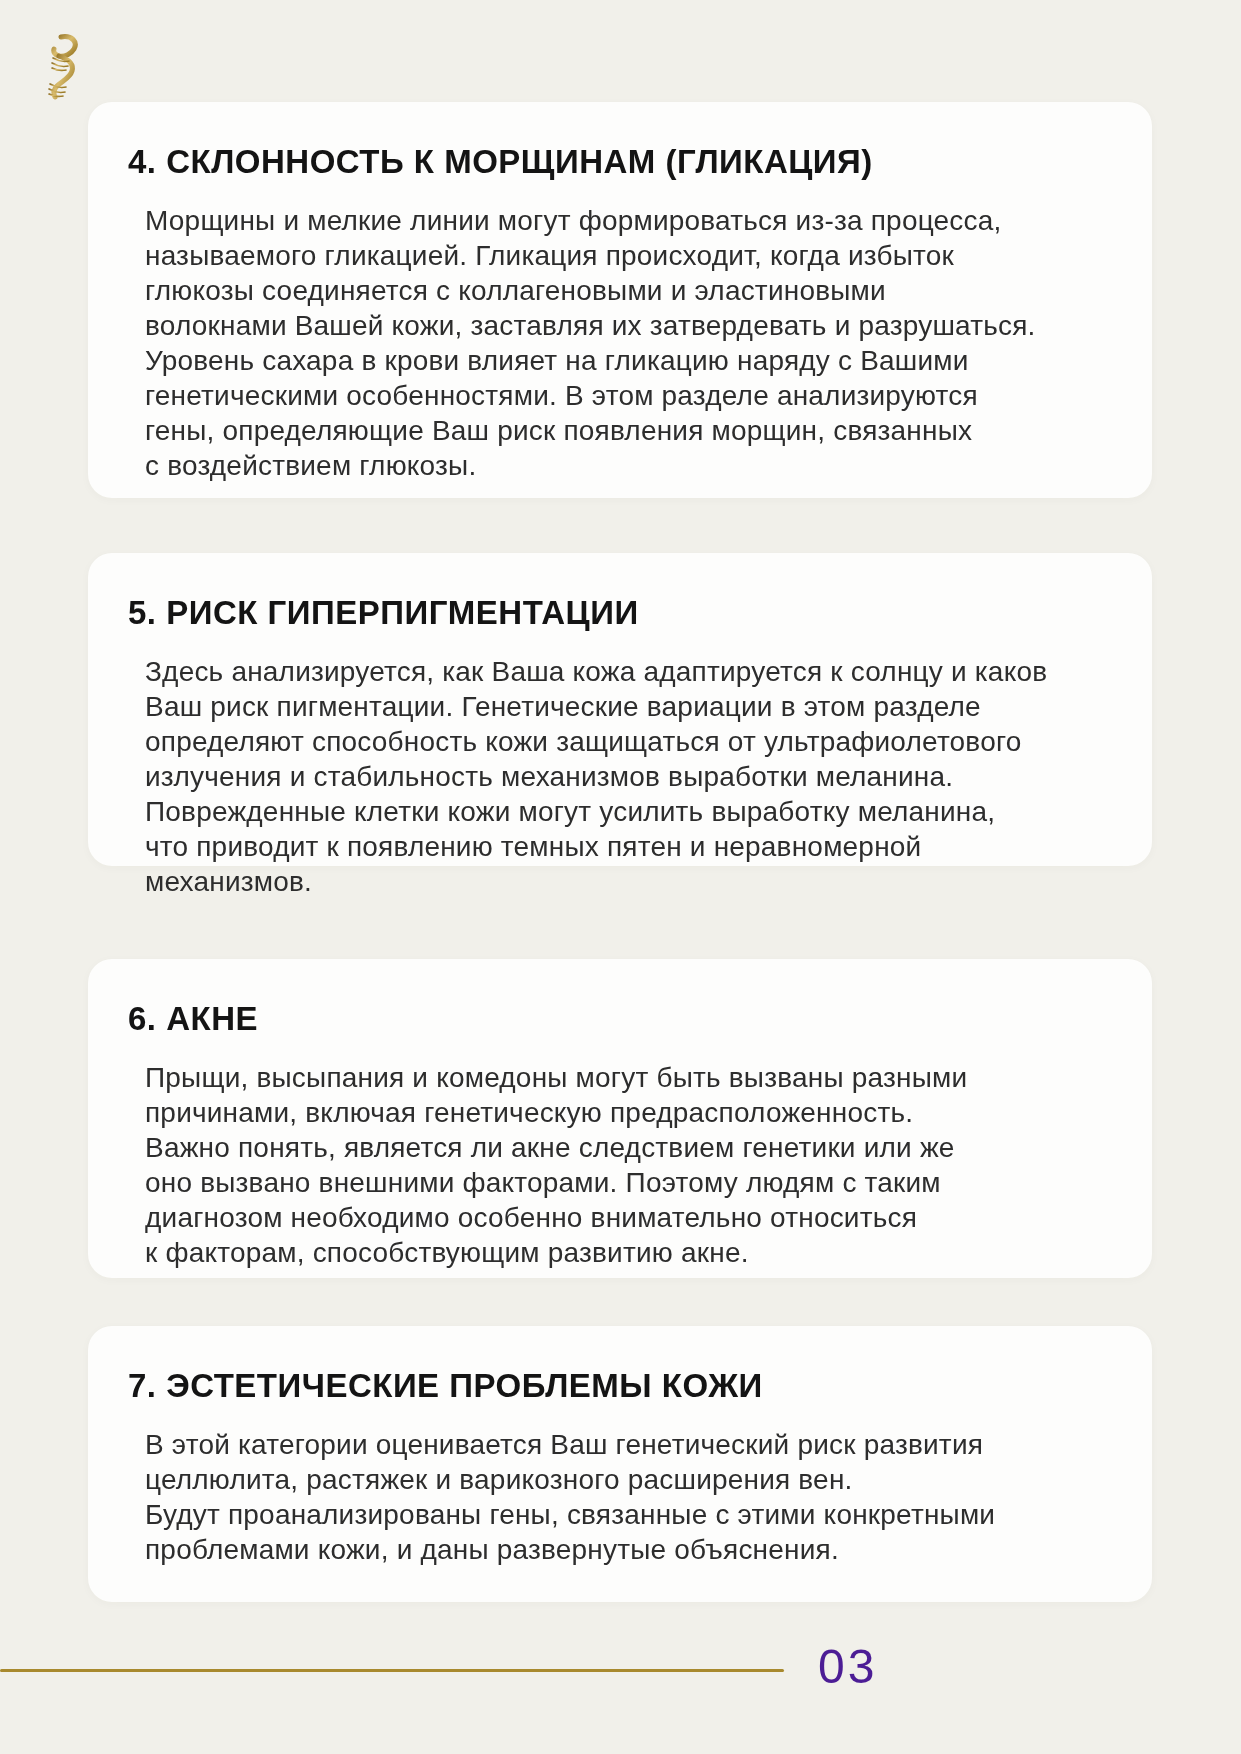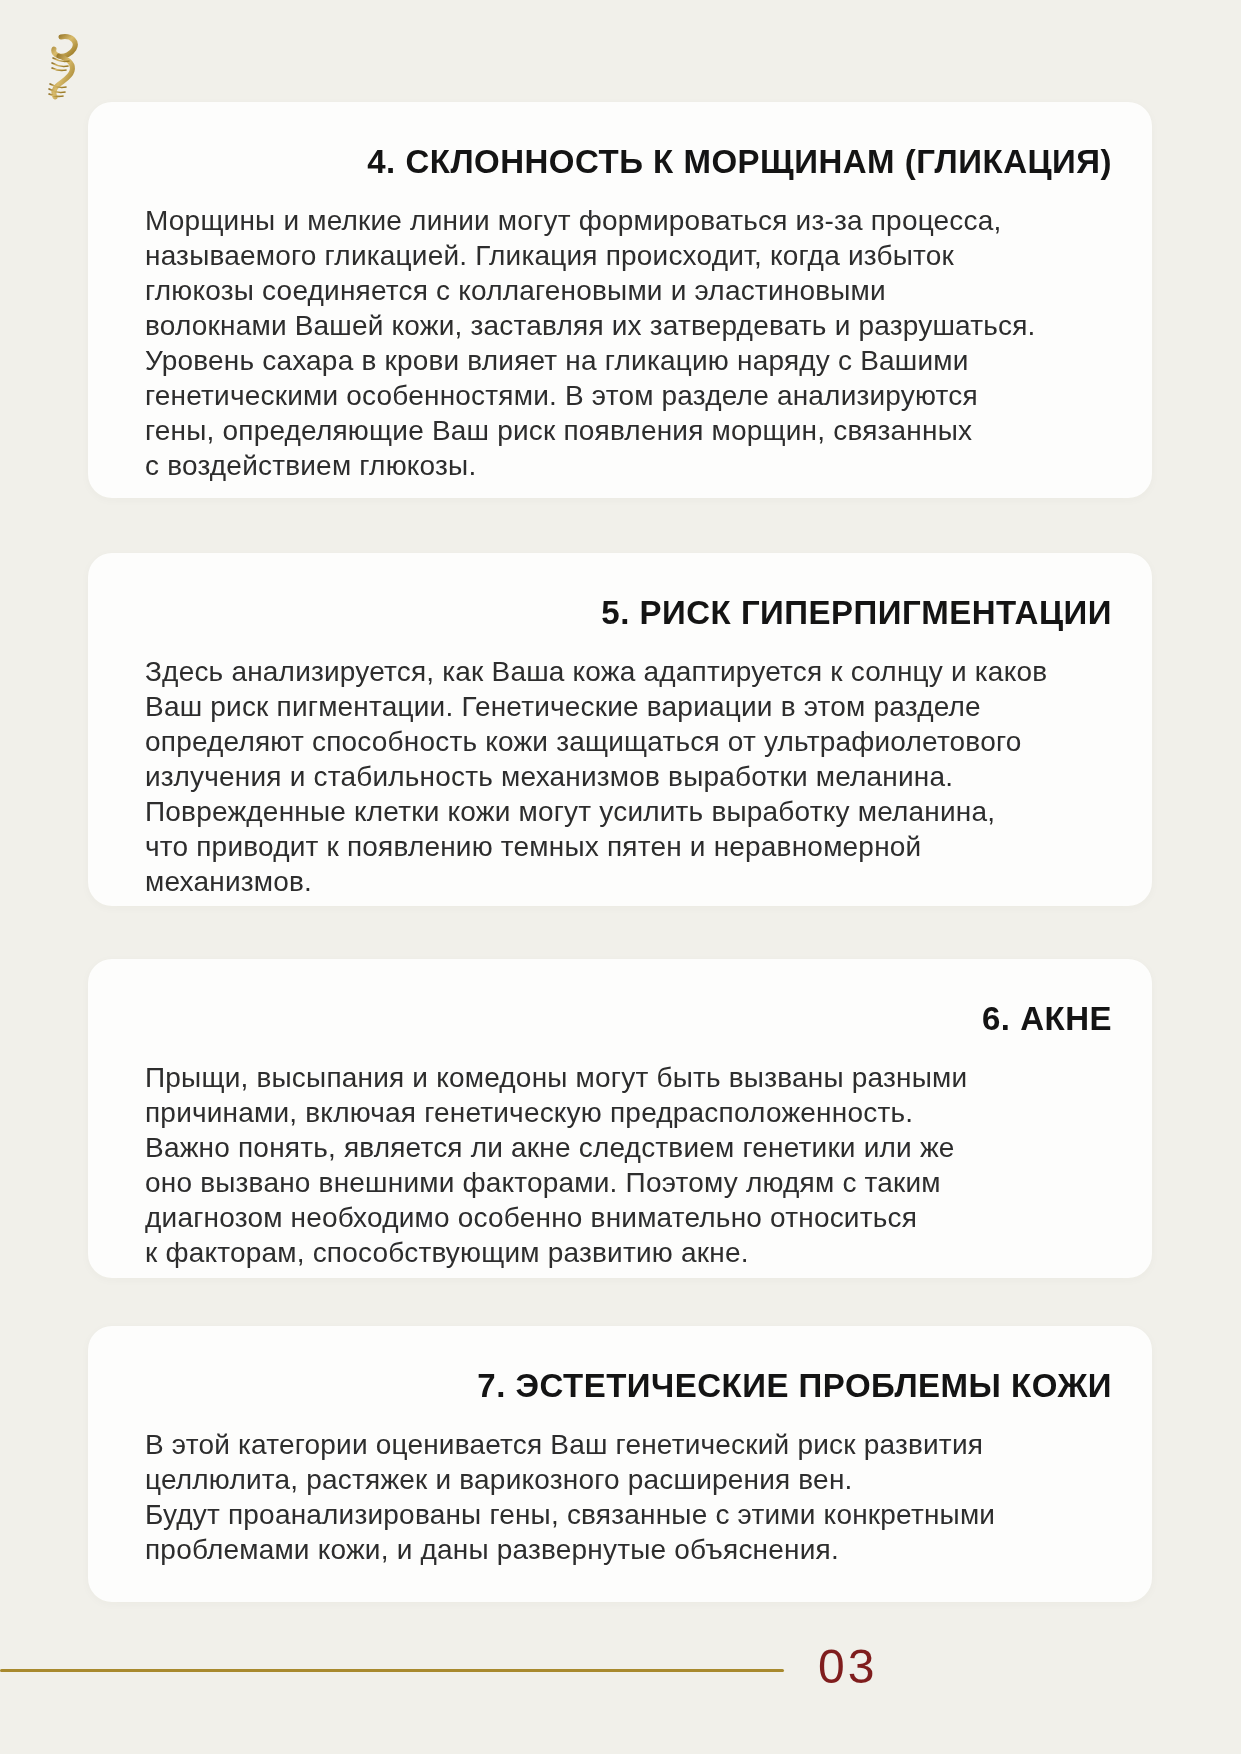--- a/index.html
+++ b/index.html
@@ -10,40 +10,40 @@
     overflow:hidden;
   }
   .logo{position:absolute;left:44px;top:34px;width:40px;height:68px;}
   .card{
     position:absolute;left:88px;width:1064px;
     background:#fdfdfc;border-radius:24px;
     box-sizing:border-box;padding:42px 40px 24px 40px;
     box-shadow:0 2px 10px rgba(60,60,40,0.03);
   }
   .card-1{top:102px;height:396px;}
-  .card-2{top:553px;height:353px;}
+  .card-2{top:553px;height:313px;}
   .card-3{top:959px;height:319px;}
   .card-4{top:1326px;height:276px;}
   .card-title{
     font-size:33px;line-height:36px;font-weight:700;
-    color:#141414;letter-spacing:.5px;margin:0 0 23px 0;text-align:right;
+    color:#141414;letter-spacing:.5px;margin:0 0 23px 0;
   }
   .card-body{margin:17px;}
   .body-line{
     font-size:28px;line-height:35px;
     color:#2d2d2d;letter-spacing:.2px;white-space:nowrap;
   }
   .footer-rule{
     position:absolute;left:0;top:1669px;width:784px;height:3px;
     background:#a8892e;border-radius:2px;
   }
   .page-number{
     position:absolute;left:818px;top:1643px;
     font-size:48px;line-height:48px;font-weight:200;
-    color:#7f1d1d;letter-spacing:3px;
+    color:#4c1d95;letter-spacing:3px;
   }
 </style>
 </head>
 <body>
 
 <div class="logo">
   <svg width="40" height="68" viewBox="0 0 40 68" aria-hidden="true">
     <defs>
       <linearGradient id="gold" x1="0" y1="0" x2="1" y2="1">
         <stop offset="0" stop-color="#8a691e"></stop>

